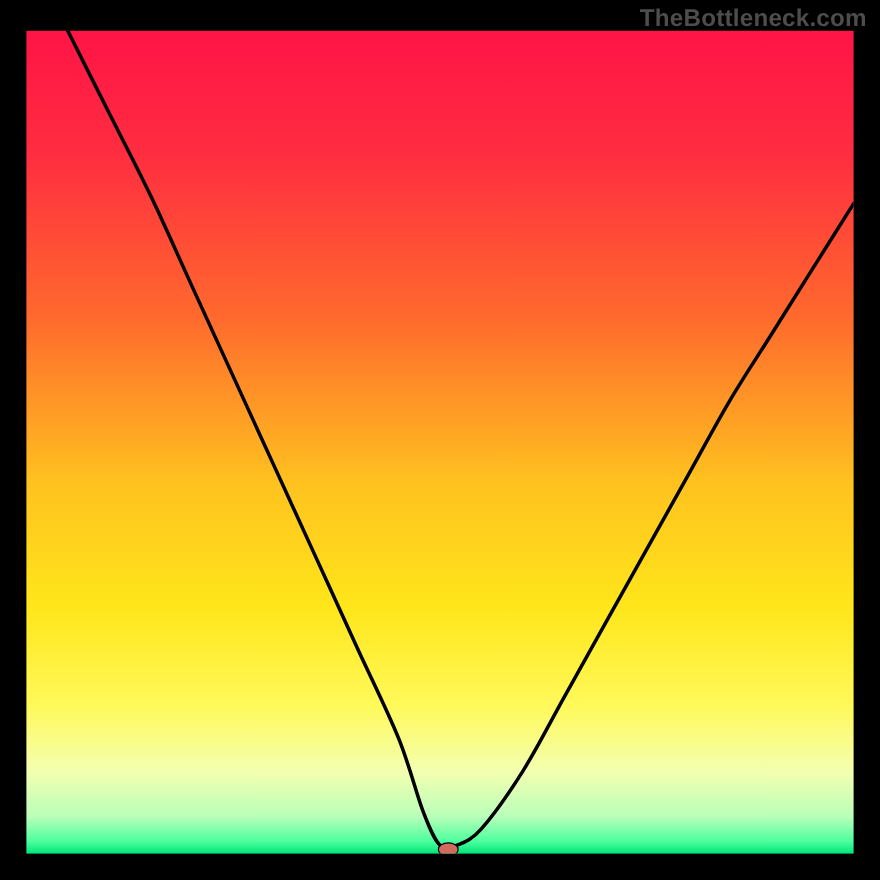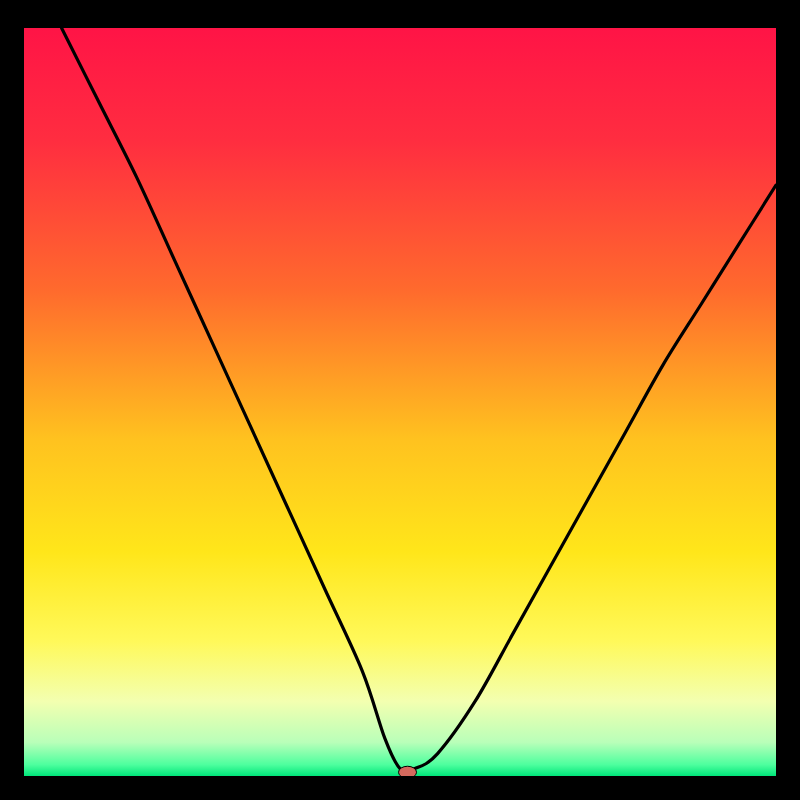--- a/index.html
+++ b/index.html
@@ -34,20 +34,21 @@
     width: 800px;
     height: 800px;
     display: block;
   }
 </style>
 </head>
 <body>
 
 <div class="frame">
 
+  <div class="watermark">TheBottleneck.com</div>
 
   <svg class="plot-svg" viewBox="0 0 800 800" preserveAspectRatio="none">
     <defs>
       <linearGradient id="bg-grad" x1="0" y1="0" x2="0" y2="1">
           <stop offset="0%" stop-color="#ff1446"></stop>
           <stop offset="15%" stop-color="#ff2d40"></stop>
           <stop offset="35%" stop-color="#ff6a2d"></stop>
           <stop offset="55.00000000000001%" stop-color="#ffc21f"></stop>
           <stop offset="70%" stop-color="#ffe61a"></stop>
           <stop offset="82%" stop-color="#fff95a"></stop>

